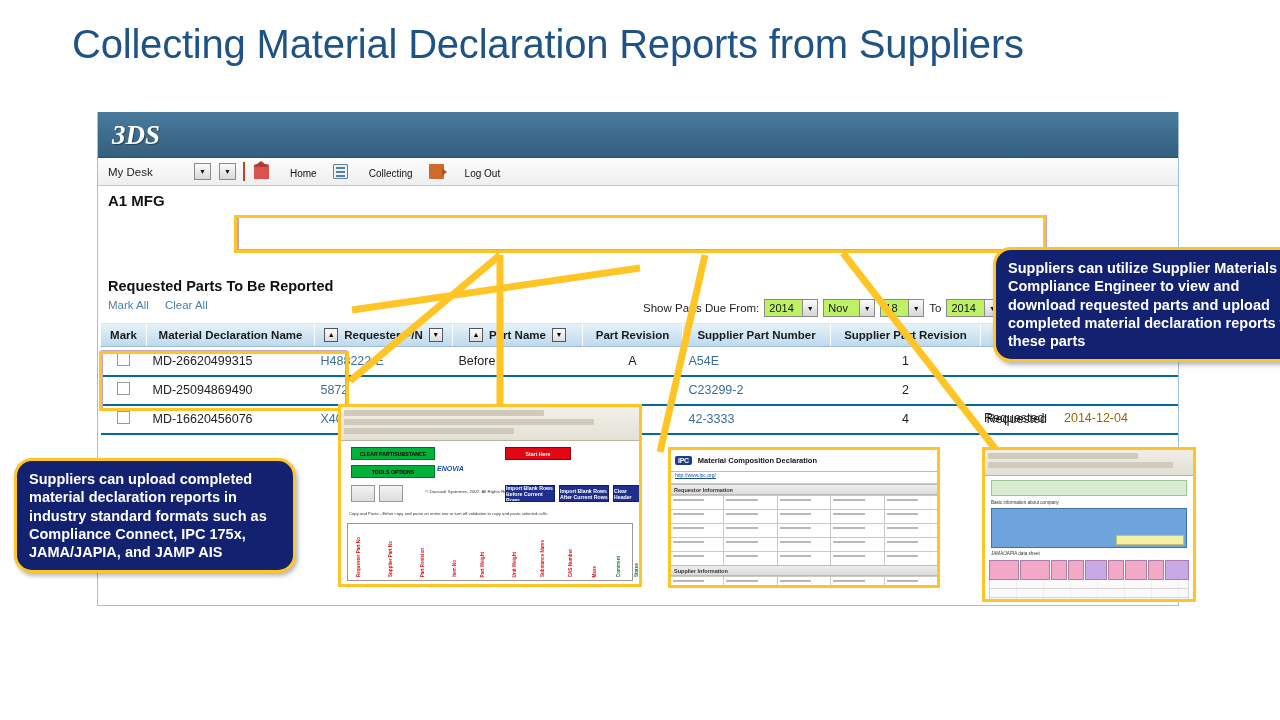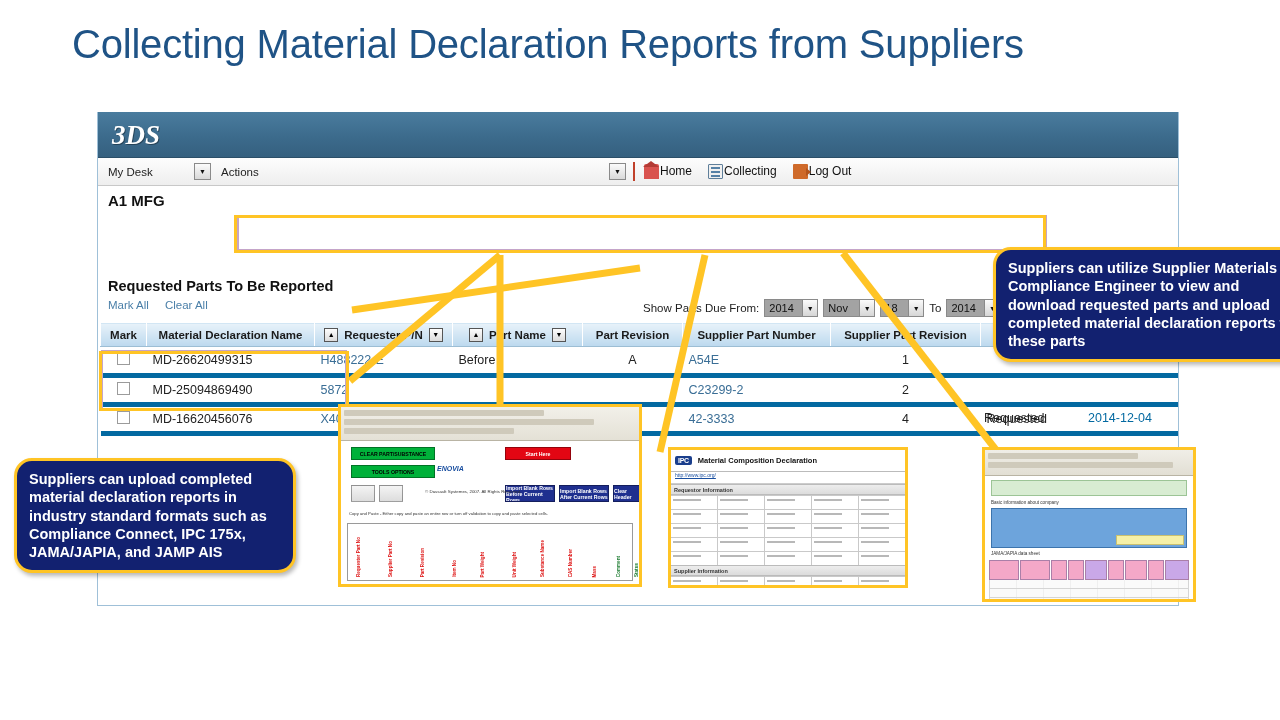--- a/index.html
+++ b/index.html
@@ -79,22 +79,22 @@
     background: linear-gradient(180deg,#fbfbfb,#d9d9d9);
     border: 1px solid #8a8a8a;
     display: flex; align-items: center; justify-content: center;
     font-size: 7px; color: #111; line-height: 1;
   }
   .menu-sep {
     width: 2px; height: 19px; background: #c0402a;
     margin: 0 9px 0 7px;
   }
   .menu-action {
-    display: flex; align-items: flex-start; gap: 1px;
-    margin-right: 16px; font-size: 12px; color: #111;
+    display: flex; align-items: flex-end; gap: 21px;
+    margin-right: 16px; font-size: 10px; color: #111;
   }
   .mi { width: 15px; height: 15px; position: relative; display:inline-block; }
   .mi-home { background: #d9534f; border-radius: 2px 2px 0 0; }
   .mi-home:after {
     content:""; position:absolute; left:-1px; top:-3px;
     border-left: 8.5px solid transparent; border-right: 8.5px solid transparent;
     border-bottom: 6px solid #b33b35;
   }
   .mi-cred {
     background: #f0f0f0; border: 1px solid #5f7f9a;
@@ -146,21 +146,21 @@
   }
 
   
   .date-filter {
     position: absolute; left: 545px; top: 187px;
     display: flex; align-items: center; gap: 5px;
     font-size: 11.5px; color: #222;
   }
   .dsel {
     height: 18px; min-width: 34px;
-    background: #a3a3a3; border: 1px solid #8a8a8a;
+    background: #bef264; border: 1px solid #8a8a8a;
     display: flex; align-items: center;
     padding-left: 4px; font-size: 11px; color:#111;
   }
   .dsel .arr {
     margin-left: auto; width: 15px; height: 16px;
     background: linear-gradient(180deg,#fbfbfb,#d6d6d6);
     border-left: 1px solid #8a8a8a;
     display: flex; align-items: center; justify-content: center;
     font-size: 7px;
   }
@@ -186,21 +186,21 @@
   .sort-sq {
     width: 14px; height: 14px;
     background: linear-gradient(180deg,#fdfdfd,#dcdcdc);
     border: 1px solid #555;
     display:flex;align-items:center;justify-content:center;
     font-size:7px; line-height:1; color:#000;
   }
   .tbl td {
     height: 29px;
     padding: 0 6px;
-    border-bottom: 5px solid #0369a1;
+    border-bottom: 2px solid #0369a1;
     color: #3a6e96;
     font-size: 12.5px;
     white-space: nowrap;
   }
   .tbl td.dark { color: #222; }
   .tbl td.c { text-align: center; }
   .cbx {
     width: 13px; height: 13px;
     border: 1px solid #9b9b9b;
     background: #fff;
@@ -288,21 +288,21 @@
   .leaders { position: absolute; left:0; top:0; width:1280px; height:720px; }
 
   
   .thumb {
     position: absolute;
     border: 3px solid #ffc425;
     background: #ffffff;
     overflow: hidden;
   }
   .thumb-xls  { left: 338px; top: 404px; width: 304px; height: 183px; }
-  .thumb-ipc  { left: 668px; top: 447px; width: 240px; height: 141px; }
+  .thumb-ipc  { left: 668px; top: 447px; width: 272px; height: 141px; }
   .thumb-jama { left: 982px; top: 447px; width: 214px; height: 155px; }
 
   .xls-chrome {
     height: 34px; background: linear-gradient(180deg,#f2f0e9,#e4e1d6);
     border-bottom: 1px solid #b9b4a4; position: relative;
   }
   .xls-tbar { position:absolute; left:3px; height:6px; background:#cfcabb; border-radius:1px; }
   .xls-body { position: relative; height: 100%; background: #fff; }
   .mini-btn {
     position: absolute; height: 13px; font-size: 5.2px; color:#fff;
@@ -386,21 +386,20 @@
     <div class="app-header">
       <div class="ds-logo">3DS</div>
     </div>
 
     <div class="menu-bar">
       <div class="menu-combo">
         <span class="lbl">My Desk</span>
         <span class="combo-btn">▼</span>
       </div>
       <div class="menu-combo wide">
-        <span class="lbl">Actions</span>
         <span class="combo-btn">▼</span>
       </div>
       <div class="menu-sep"></div>
       <div class="menu-action">
         <span class="mi mi-home"></span>
         <span>Home</span>
       </div>
       <div class="menu-action">
         <span class="mi mi-cred"></span>
         <span>Collecting</span>
@@ -498,21 +497,21 @@
           <td class="dark"></td>
           <td class="dark c"></td>
           <td>42-3333</td>
           <td class="dark c">4</td>
           <td class="dark">Requested</td>
         </tr>
       </tbody>
     </table>
 
     <div style="position:absolute;left:886px;top:299px;font-size:12.5px;color:#222;">Requested</div>
-    <div style="position:absolute;left:990px;top:299px;font-size:12.5px;color:#0369a1;">2014-12-04</div>
+    <div style="position:absolute;left:966px;top:299px;font-size:12.5px;color:#a16207;">2014-12-04</div>
 
     <div class="hl" style="left:139px;top:103px;width:810px;height:36px;"></div>
     <div class="hl" style="left:3px;top:238px;width:246px;height:60px;"></div>
   </div>
 
   <div class="hl-gold" style="left:234px;top:215px;width:812px;height:38px;"></div>
   <div class="hl-gold" style="left:99px;top:351px;width:250px;height:60px;"></div>
 
   <svg class="leaders" xmlns="http://www.w3.org/2000/svg">
     <g stroke="#ffc425" stroke-width="7" fill="none" stroke-linecap="butt">

